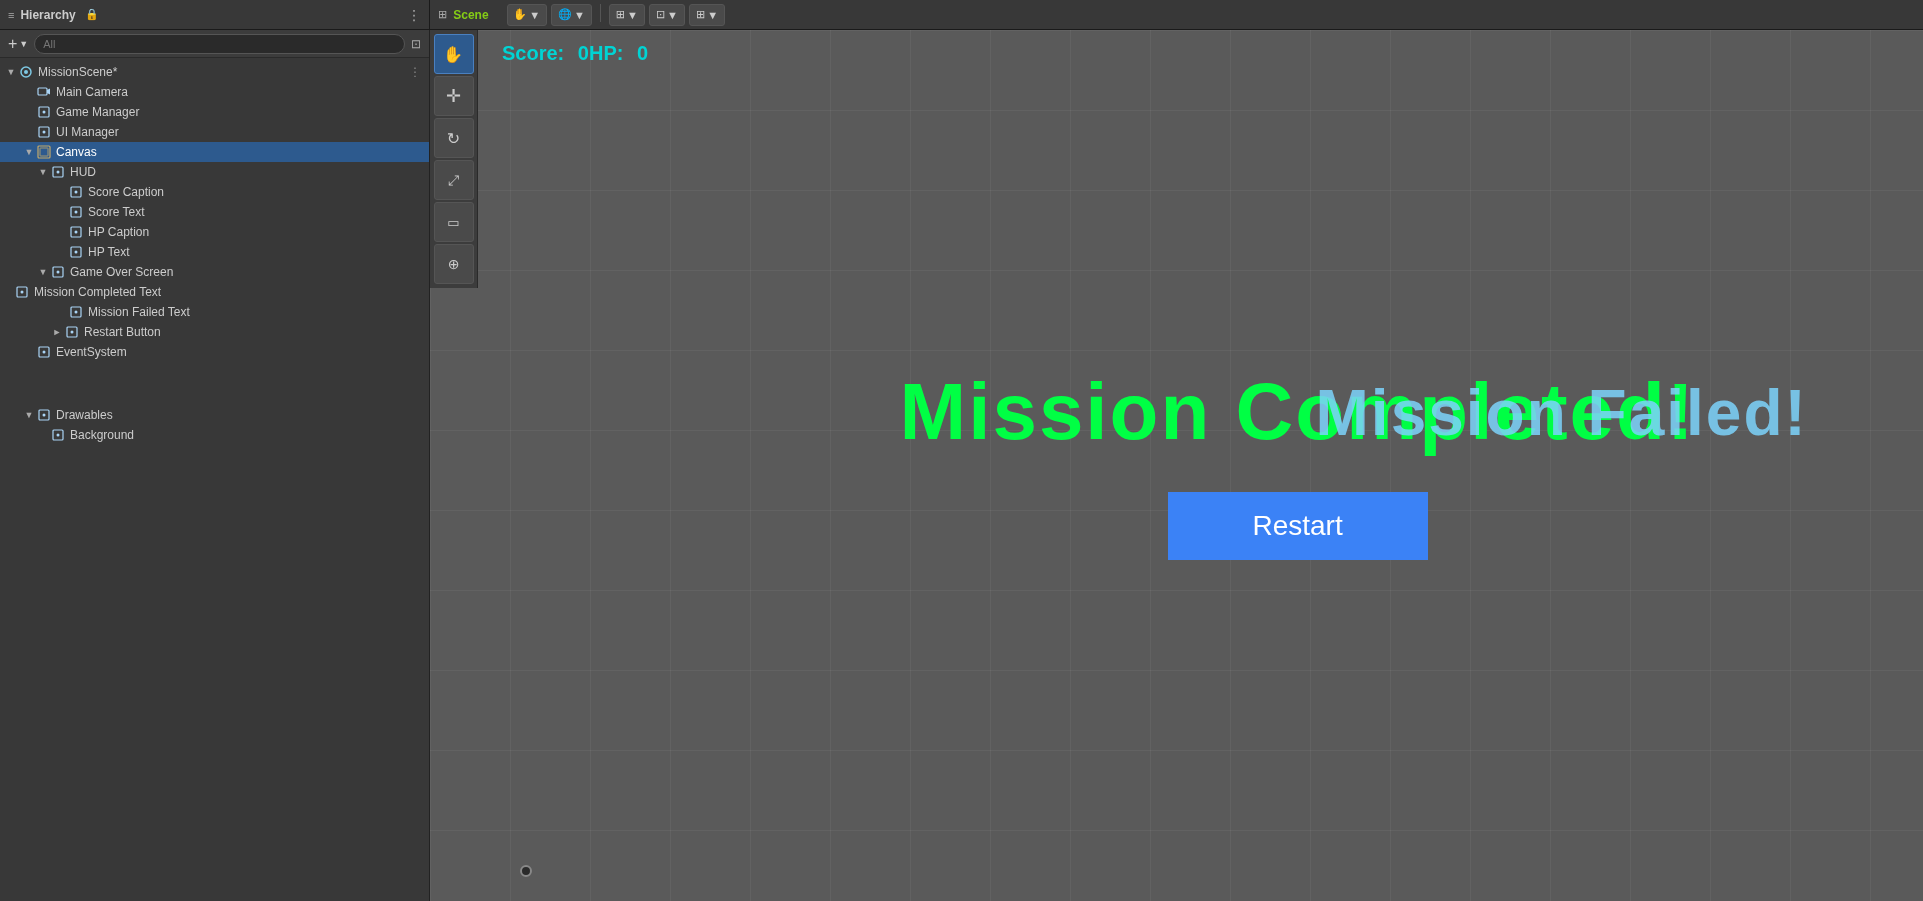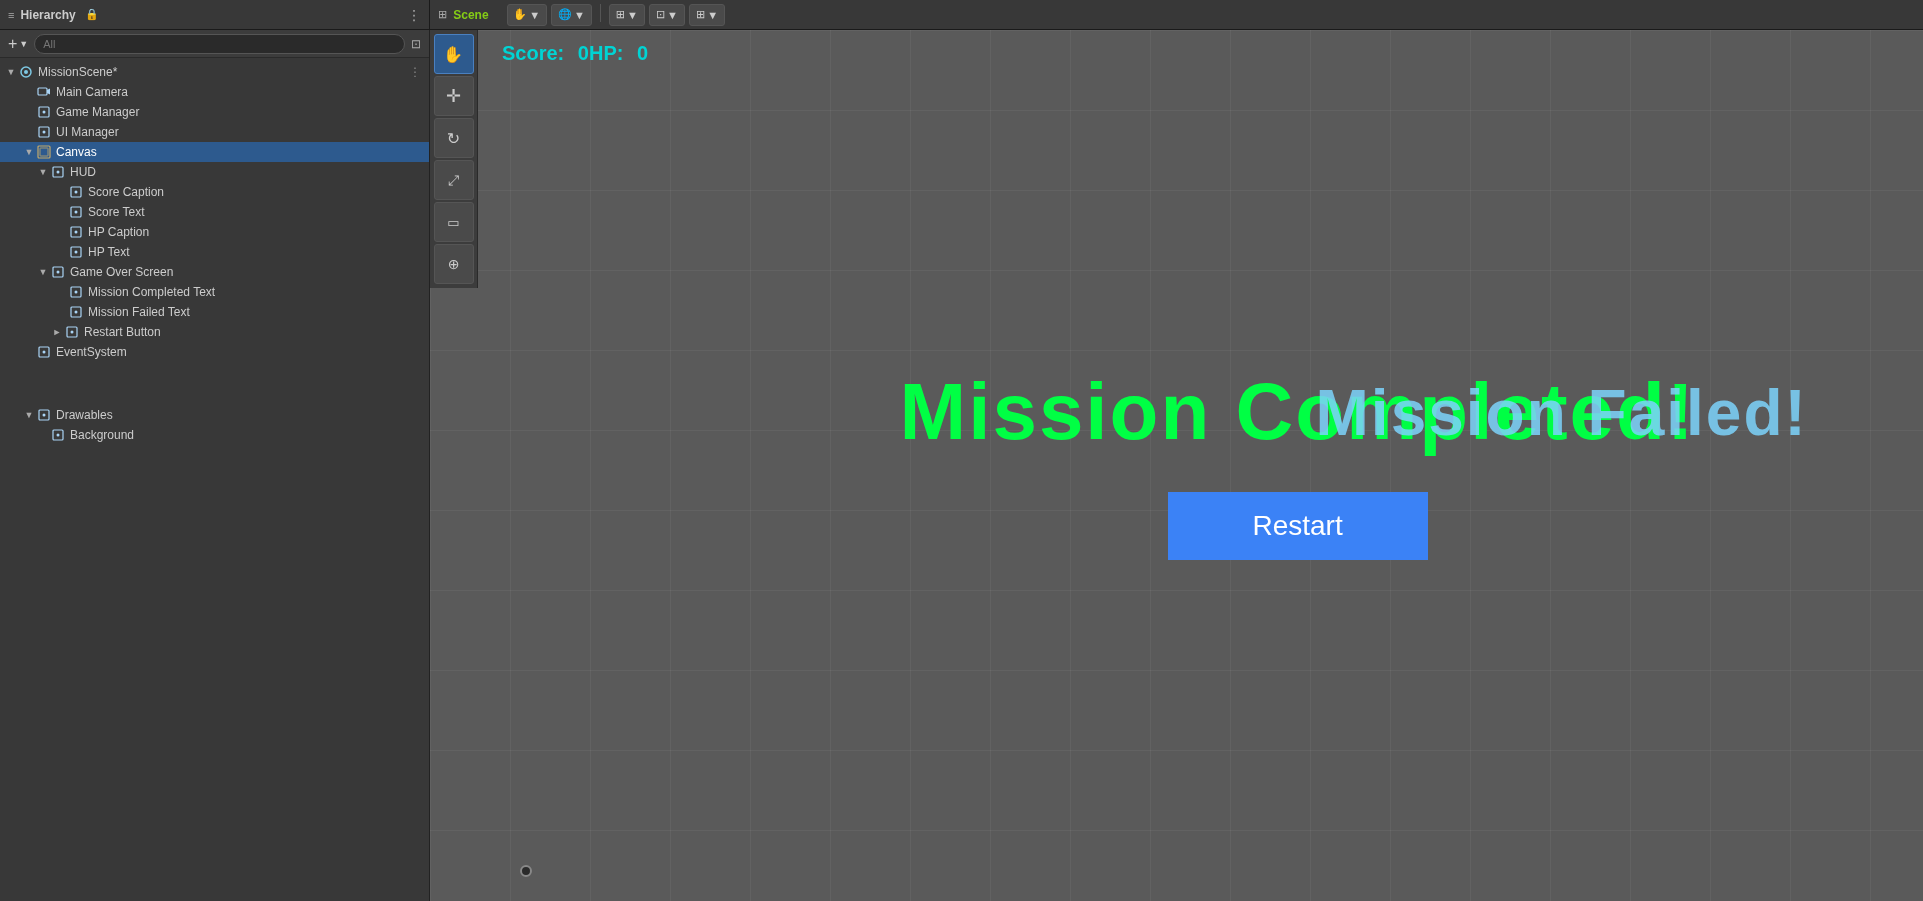--- a/index.html
+++ b/index.html
@@ -458,21 +458,21 @@
         <span class="arrow expanded"></span>
         <span class="obj-icon" style="color:#aad4f5;">
           <svg width="14" height="14" viewBox="0 0 14 14" fill="none">
               <rect x="2" y="2" width="10" height="10" rx="1" stroke="#aad4f5" stroke-width="1.2"></rect>
               <circle cx="7" cy="7" r="1.5" fill="#aad4f5"></circle>
             </svg>
         </span>
         <span class="tree-item-label">Game Over Screen</span>
       </div>
 
-      <div class="tree-item" style="padding-left:54px;">
+      <div class="tree-item" style="">
         <span class="arrow empty"></span>
         <span class="obj-icon" style="color:#aad4f5;">
           <svg width="14" height="14" viewBox="0 0 14 14" fill="none">
               <rect x="2" y="2" width="10" height="10" rx="1" stroke="#aad4f5" stroke-width="1.2"></rect>
               <circle cx="7" cy="7" r="1.5" fill="#aad4f5"></circle>
             </svg>
         </span>
         <span class="tree-item-label">Mission Completed Text</span>
       </div>
 

